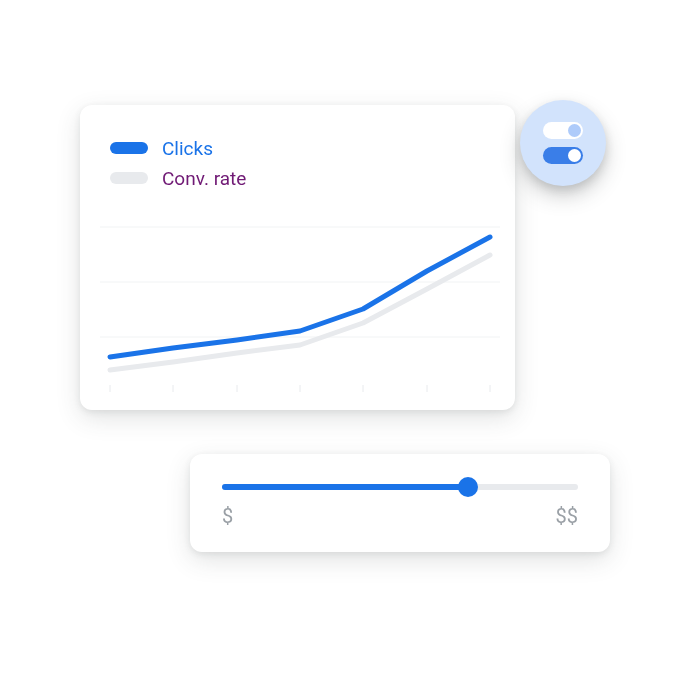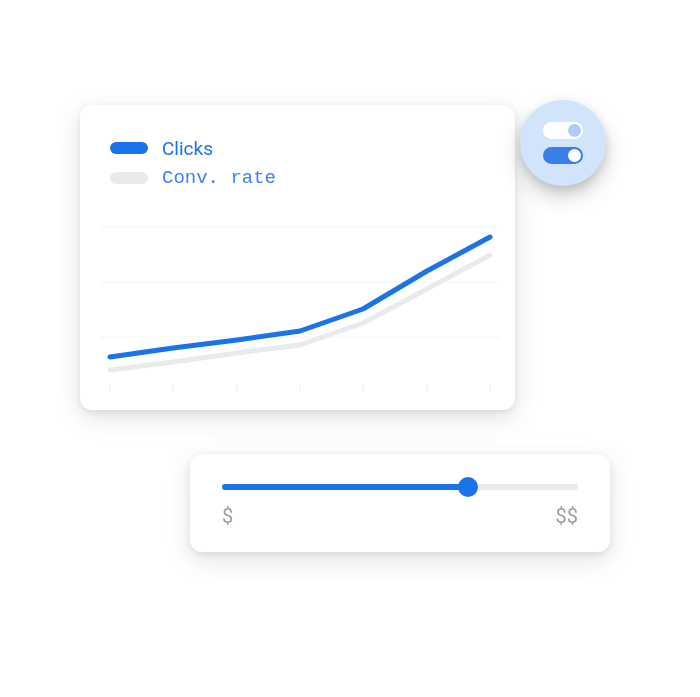--- a/index.html
+++ b/index.html
@@ -33,21 +33,21 @@
     }
     .legend-swatch {
       width: 38px;
       height: 12px;
       border-radius: 999px;
     }
     .swatch-blue { background: #1a73e8; }
     .swatch-grey { background: #e8eaed; }
     .legend-label { font-size: 19px; }
     .label-blue { color: #1a73e8; }
-    .label-grey { color: #3b82f6; font-family: Liberation Mono, monospace; }
+    .label-grey { color: #701a75; }
     .chart-area {
       position: relative;
       width: 400px;
       height: 185px;
       margin-left: 0;
       margin-top: 10px;
     }
     .chart-area svg { display: block; }
     .toggle-chip {
       position: absolute;

